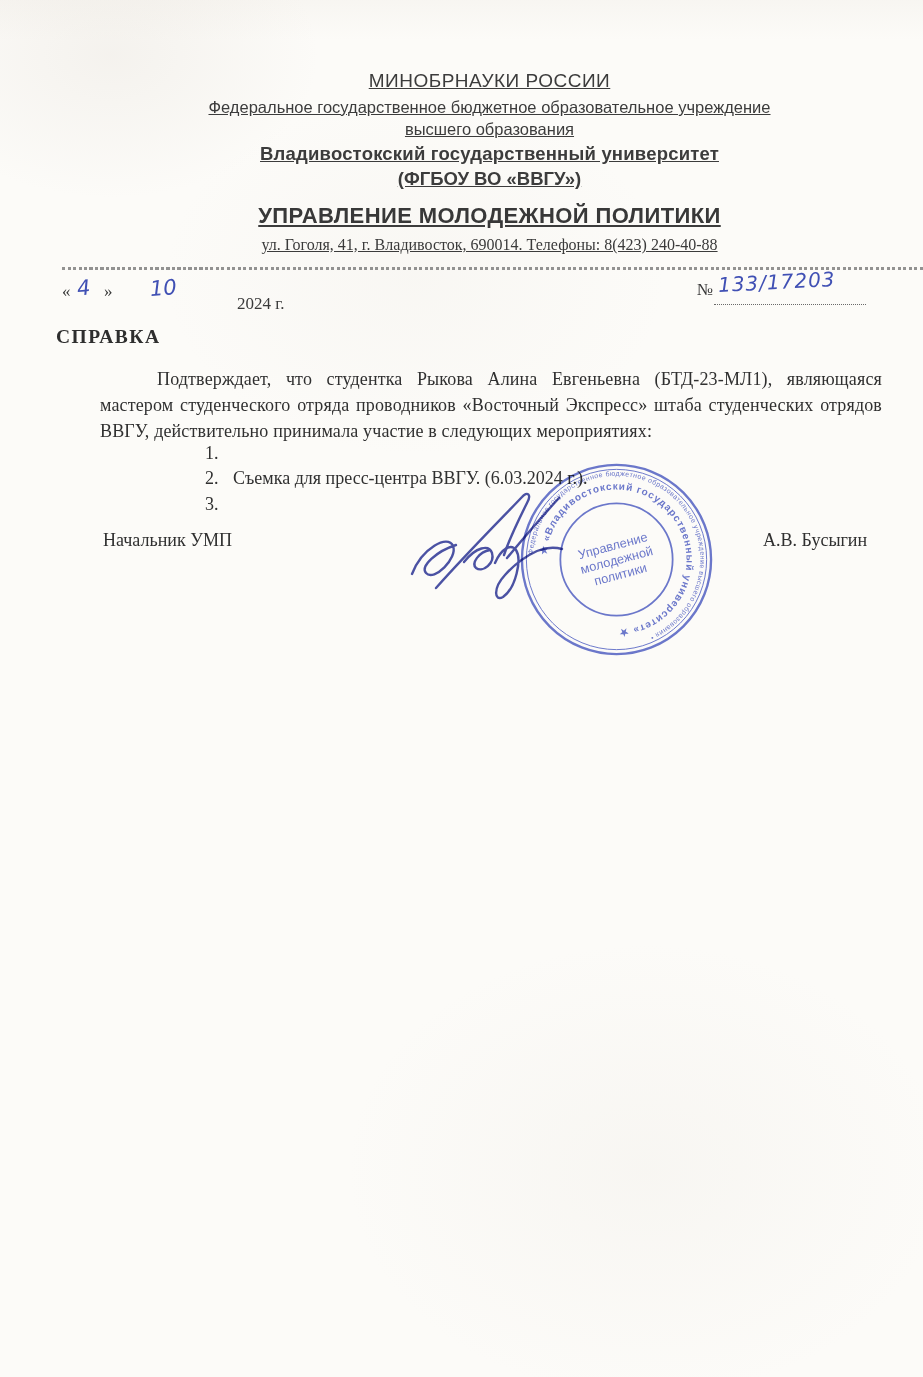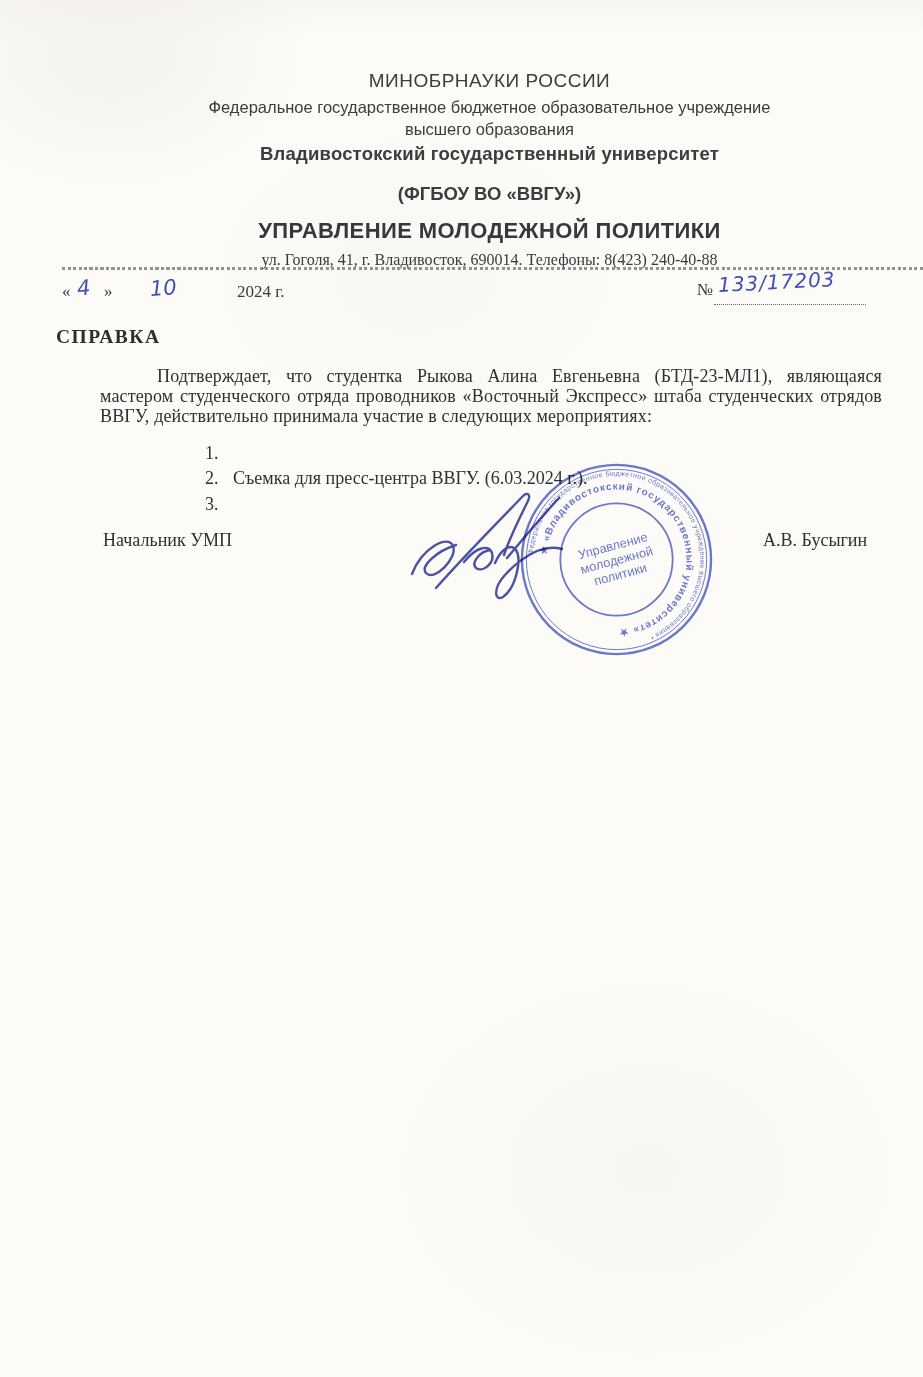--- a/index.html
+++ b/index.html
@@ -13,47 +13,47 @@
     background-color:#fcfbf8;
     background-image:
       radial-gradient(ellipse 320px 220px at 12% 4%, rgba(214,206,196,.20), transparent 65%),
       radial-gradient(ellipse 420px 300px at 45% 20%, rgba(218,212,202,.10), transparent 60%),
       radial-gradient(ellipse 500px 380px at 70% 85%, rgba(216,210,200,.12), transparent 60%),
       linear-gradient(180deg, rgba(235,230,222,.25) 0, rgba(252,251,248,0) 40px);
     color:#343434;
   }
   .abs{position:absolute;}
   
-  .letterhead{left:56px;right:0;top:70px;text-align:center;font-family:"Liberation Sans",sans-serif;color:#3c3c3c;}
+  .letterhead{left:56px;right:0;top:70px;text-align:center;font-family:"Liberation Sans",sans-serif;color:#3c3c3c;text-decoration:underline;}
   .lh-ministry{font-size:19px;letter-spacing:.5px;}
   .lh-org{font-size:16.5px;margin-top:6px;}
   .lh-org2{font-size:16.5px;margin-top:3px;}
   .lh-univ{font-size:18.5px;font-weight:bold;margin-top:4px;letter-spacing:.2px;}
-  .lh-abbr{font-size:18.5px;font-weight:bold;margin-top:18px;text-align:center;}
+  .lh-abbr{font-size:18.5px;font-weight:bold;margin-top:3px;text-align:center;}
   .lh-dept{font-size:22px;font-weight:bold;margin-top:13px;letter-spacing:.4px;color:#383838;}
   .lh-addr{font-family:"Liberation Serif",serif;font-size:16px;margin-top:7px;color:#3a3a3a;text-align:center;}
   
   .rule{left:62px;right:0;top:267px;height:3px;
     background:repeating-linear-gradient(90deg,#6f6f6f 0 3px, transparent 3px 5.5px);
     opacity:.75;}
   
   .dateline{left:0;right:0;top:276px;height:34px;font-size:17px;color:#3a3a3a;}
   .quote-open{left:62px;top:6px;}
   .quote-close{left:104px;top:6px;}
   .hand{font-family:"DejaVu Sans",sans-serif;font-style:italic;color:#4050b4;font-size:21px;}
   .hand-day{left:77px;top:0;transform:rotate(-6deg);}
   .hand-month{left:150px;top:0;transform:rotate(-4deg);}
-  .year{left:237px;top:6px;}
+  .year{left:237px;top:18px;}
   .num-label{left:697px;top:4px;font-size:17px;}
   .num-dots{left:714px;top:0;width:152px;height:28px;border-bottom:1.5px dotted #6a6a6a;}
   .hand-number{left:718px;top:-6px;font-size:20px;transform:rotate(-3deg);letter-spacing:1px;}
   
   .doc-title{left:56px;right:0;top:326px;text-align:left;font-size:19.5px;font-weight:bold;letter-spacing:1.5px;color:#2e2e2e;}
   
-  .body-par{left:100px;top:366px;width:782px;font-size:18px;line-height:20px;text-align:justify;text-indent:57px;color:#303030;letter-spacing:.15px;}
+  .body-par{left:100px;top:366px;width:782px;font-size:18px;line-height:26px;text-align:justify;text-indent:57px;color:#303030;letter-spacing:.15px;}
   .list{left:205px;top:441px;width:600px;font-size:18px;line-height:25.3px;color:#303030;}
   .list-item{display:flex;}
   .list-num{width:28px;flex:0 0 28px;}
   
   .sig-row{left:0;right:0;top:530px;height:30px;font-size:18px;color:#303030;}
   .sig-position{left:103px;top:0;}
   .sig-name{left:755px;top:0;margin-left:8px;}
   
   .stamp{left:518px;top:461px;width:197px;height:197px;mix-blend-mode:multiply;opacity:.82;}
   .signature{left:406px;top:488px;width:205px;height:125px;mix-blend-mode:multiply;opacity:.88;}

